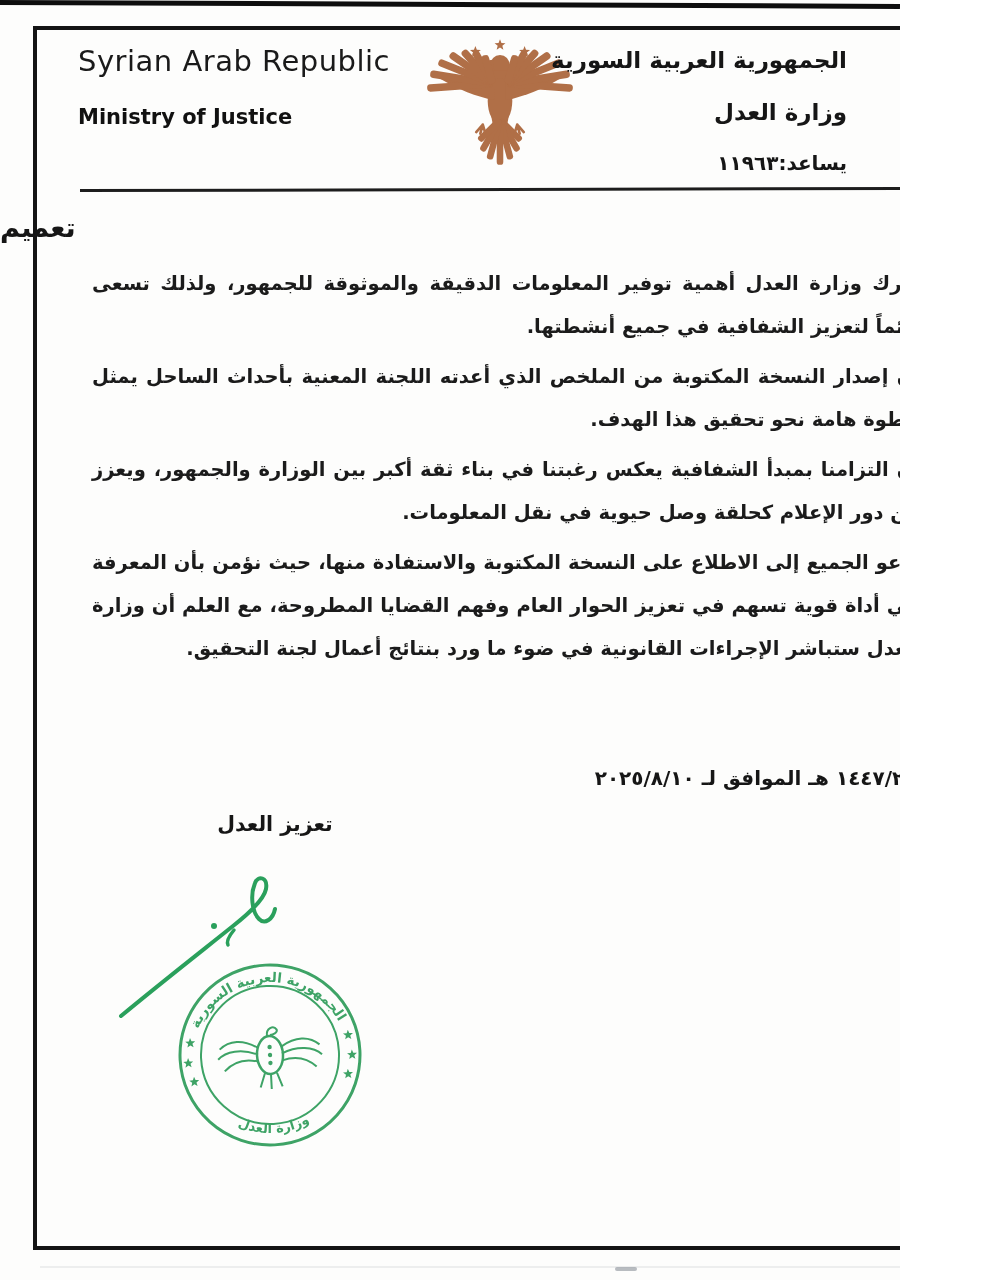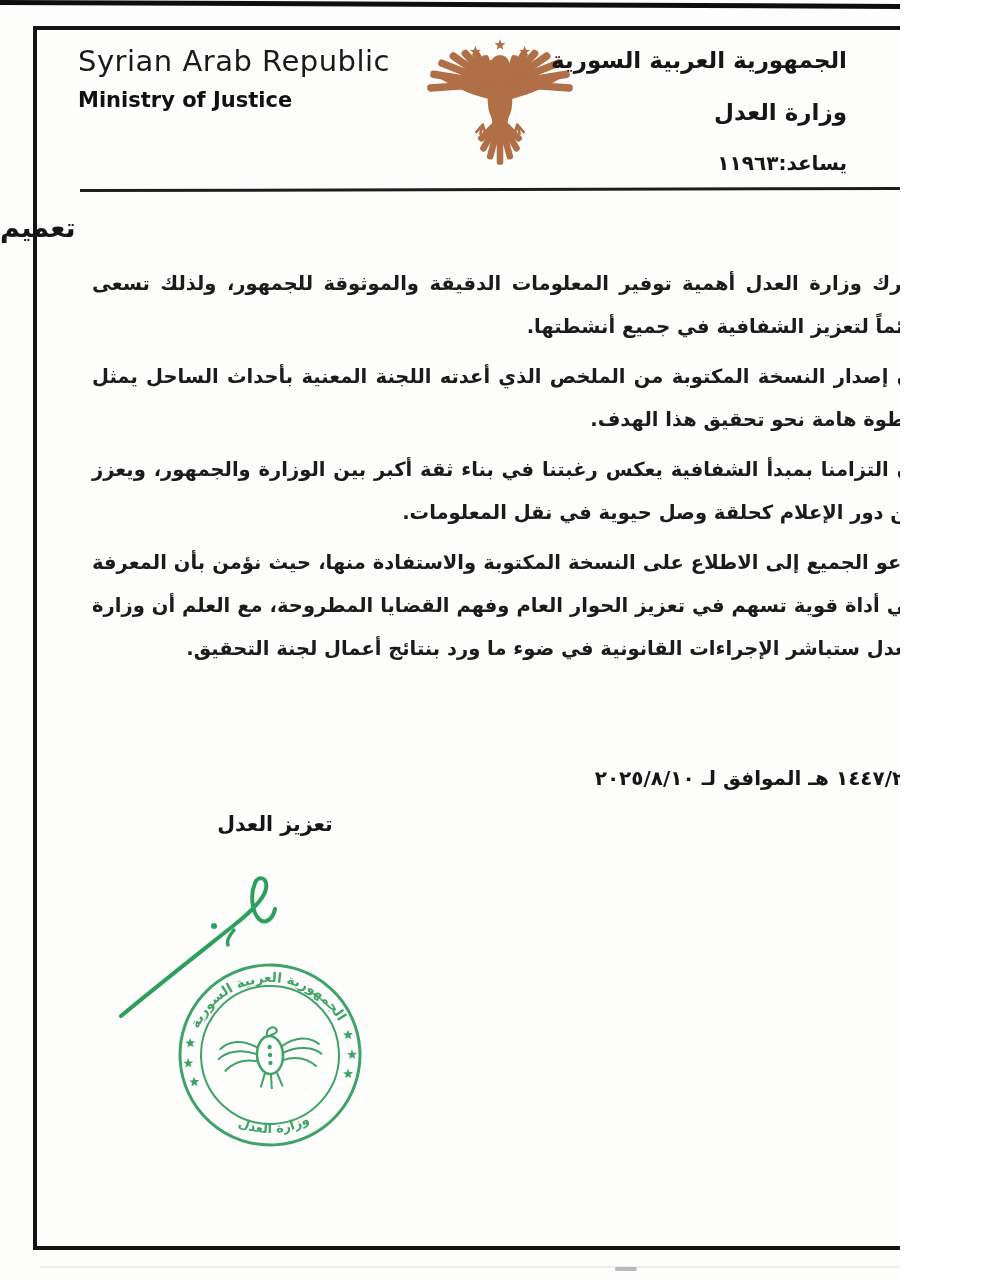--- a/index.html
+++ b/index.html
@@ -10,21 +10,21 @@
   
   .scan-line-top{position:absolute;left:0;top:0;width:100%;height:5px;background:#0e0e0e;transform:rotate(0.25deg);transform-origin:left top;}
   .scan-smudge-bottom{position:absolute;left:615px;top:1267px;width:22px;height:4px;background:#9aa0a6;border-radius:2px;opacity:.7;}
   .scan-hairline-bottom{position:absolute;left:40px;top:1266px;width:900px;height:2px;background:rgba(120,130,140,.12);}
 
   .frame{position:absolute;left:33px;top:26px;width:920px;height:1216px;border:4px solid #141414;}
 
   
   .hdr-en{position:absolute;left:78px;top:44px;}
   .hdr-en .l1{font-size:29px;font-weight:500;letter-spacing:.5px;color:#1a1a1a;}
-  .hdr-en .l2{font-size:21px;font-weight:800;margin-top:10px;color:#111;}
+  .hdr-en .l2{font-size:21px;font-weight:800;margin-top:27px;color:#111;}
   .hdr-ar{position:absolute;right:53px;top:34px;text-align:right;direction:rtl;}
   .hdr-ar .l1{font-size:23px;font-weight:700;line-height:52px;}
   .hdr-ar .l2{font-size:23px;font-weight:700;line-height:52px;}
   .hdr-ar .num{font-size:20px;font-weight:700;line-height:50px;}
 
   .emblem{position:absolute;left:418px;top:28px;width:164px;height:158px;}
 
   .divider{position:absolute;left:80px;top:188px;width:856px;height:3px;background:#1d1d1d;transform:rotate(-0.15deg);}
 
   .doc-title{position:absolute;left:0;top:212px;width:989px;text-align:left;font-size:27px;font-weight:800;direction:rtl;}

